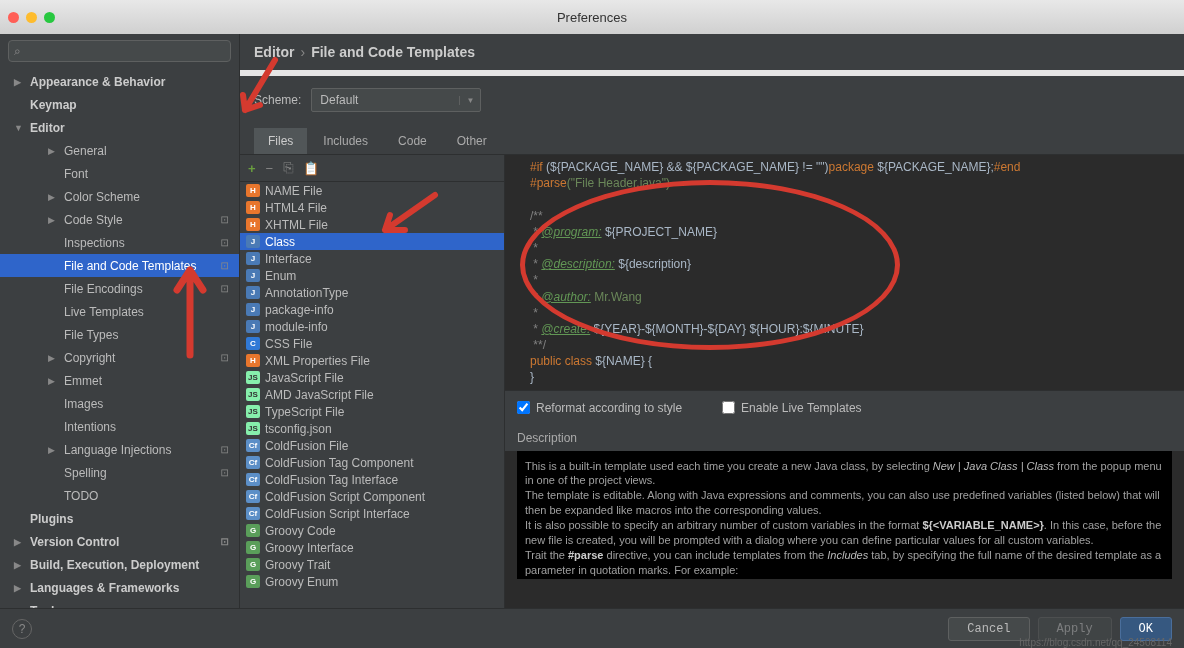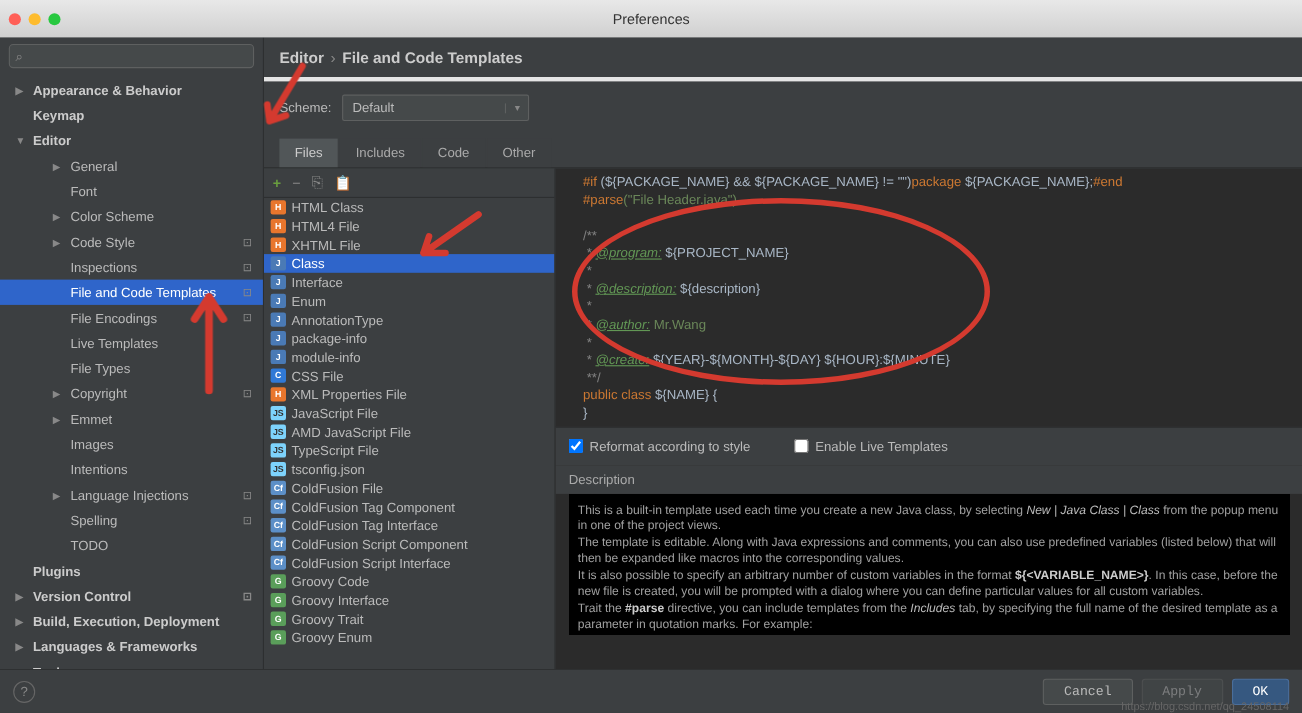--- a/index.html
+++ b/index.html
@@ -24,21 +24,21 @@
 .tree { overflow-y: auto; flex: 1; padding-top: 2px; }
 .tree-item { display: flex; align-items: center; height: 23px; padding-left: 14px; cursor: pointer; color: #bbb; }
 .tree-item.bold { font-weight: bold; color: #ccc; }
 .tree-item.child { padding-left: 48px; font-weight: normal; }
 .tree-item.selected { background: #2f65ca; color: #fff; }
 .tree-item.selected .toggle { color: #fff; }
 .tree-item .toggle { width: 12px; margin-right: 4px; color: #888; font-size: 9px; display: inline-block; }
 .tree-item .badge { margin-left: auto; margin-right: 10px; color: #888; font-size: 10px; }
 
 .content { flex: 1; display: flex; flex-direction: column; background: #3c3f41; }
-.breadcrumb { padding: 10px 14px; font-size: 14px; font-weight: bold; color: #ccc; border-bottom: 4px solid #e5e5e5; }
+.breadcrumb { padding: 10px 14px; font-size: 14px; font-weight: bold; color: #ccc; border-bottom: 6px solid #e5e5e5; }
 .breadcrumb .sep { margin: 0 6px; color: #888; font-weight: normal; }
 
 .scheme-row { padding: 12px 14px; display: flex; align-items: center; gap: 10px; }
 .scheme-row label { color: #bbb; }
 .select { background: #45494a; border: 1px solid #5e6060; color: #bbb; padding: 4px 24px 4px 8px; border-radius: 2px; position: relative; min-width: 170px; display: inline-flex; align-items: center; }
 .select::after { content: "▼"; position: absolute; right: 6px; font-size: 8px; color: #888; border-left: 1px solid #5e6060; padding-left: 6px; }
 
 .tabs { display: flex; border-bottom: 1px solid #2d2f30; margin-top: 4px; padding-left: 14px; gap: 2px; }
 .tab { padding: 6px 14px; background: #3c3f41; cursor: pointer; color: #aaa; font-size: 12px; }
 .tab.active { background: #515658; color: #ccc; }
@@ -48,21 +48,21 @@
 .toolbar { display: flex; align-items: center; gap: 10px; padding: 5px 8px; border-bottom: 1px solid #2d2f30; }
 .toolbar .ico { color: #888; cursor: pointer; font-size: 13px; }
 .toolbar .ico.plus { color: #6a9e3f; font-weight: bold; }
 
 .tlist { overflow-y: auto; flex: 1; }
 .titem { display: flex; align-items: center; height: 17px; padding: 0 6px; cursor: pointer; gap: 5px; }
 .titem.selected { background: #2f65ca; color: #fff; }
 .ficon { width: 14px; height: 13px; display: inline-flex; align-items: center; justify-content: center; font-size: 8px; font-weight: bold; border-radius: 2px; }
 .ficon.html { background: #e8762d; color: #fff; }
 .ficon.java { background: #4a7ab5; color: #fff; }
-.ficon.js { background: #7dd3fc; color: #333; }
+.ficon.js { background: #86efac; color: #333; }
 .ficon.css { background: #3079d6; color: #fff; }
 .ficon.cf { background: #5c8fc7; color: #fff; }
 .ficon.gr { background: #5a9e5a; color: #fff; }
 
 .code-panel { flex: 1; display: flex; flex-direction: column; background: #2b2b2b; overflow: hidden; position: relative; }
 .code { padding: 4px 25px; font-family: Menlo, Consolas, monospace; font-size: 12px; line-height: 1.35; white-space: pre; overflow: auto; color: #a9b7c6; }
 .kw { color: #cc7832; }
 .str { color: #6a8759; }
 .tag { color: #629755; font-style: italic; text-decoration: underline; }
 .com { color: #808080; }
@@ -236,21 +236,21 @@
       <div class="template-list">
         <div class="toolbar">
           <span class="ico plus">+</span>
           <span class="ico">−</span>
           <span class="ico">⎘</span>
           <span class="ico">📋</span>
         </div>
         <div class="tlist" id="tlist">
             <div class="titem">
               <span class="ficon html">H</span>
-              <span>HTML Class</span>
+              <span>NAME File</span>
             </div>
             <div class="titem">
               <span class="ficon html">H</span>
               <span>HTML4 File</span>
             </div>
             <div class="titem">
               <span class="ficon html">H</span>
               <span>XHTML File</span>
             </div>
             <div class="titem selected">

